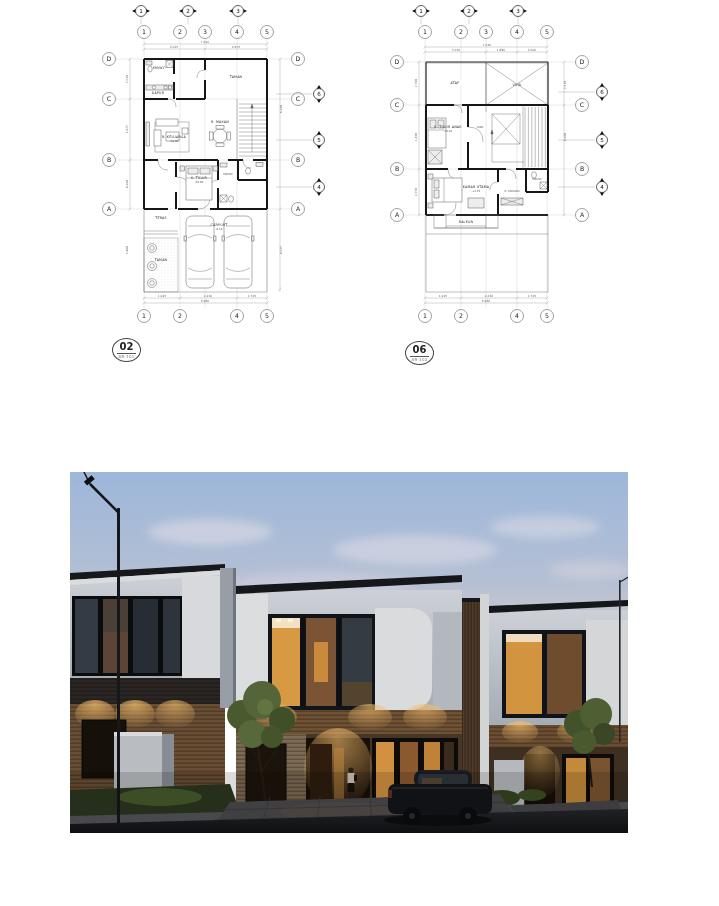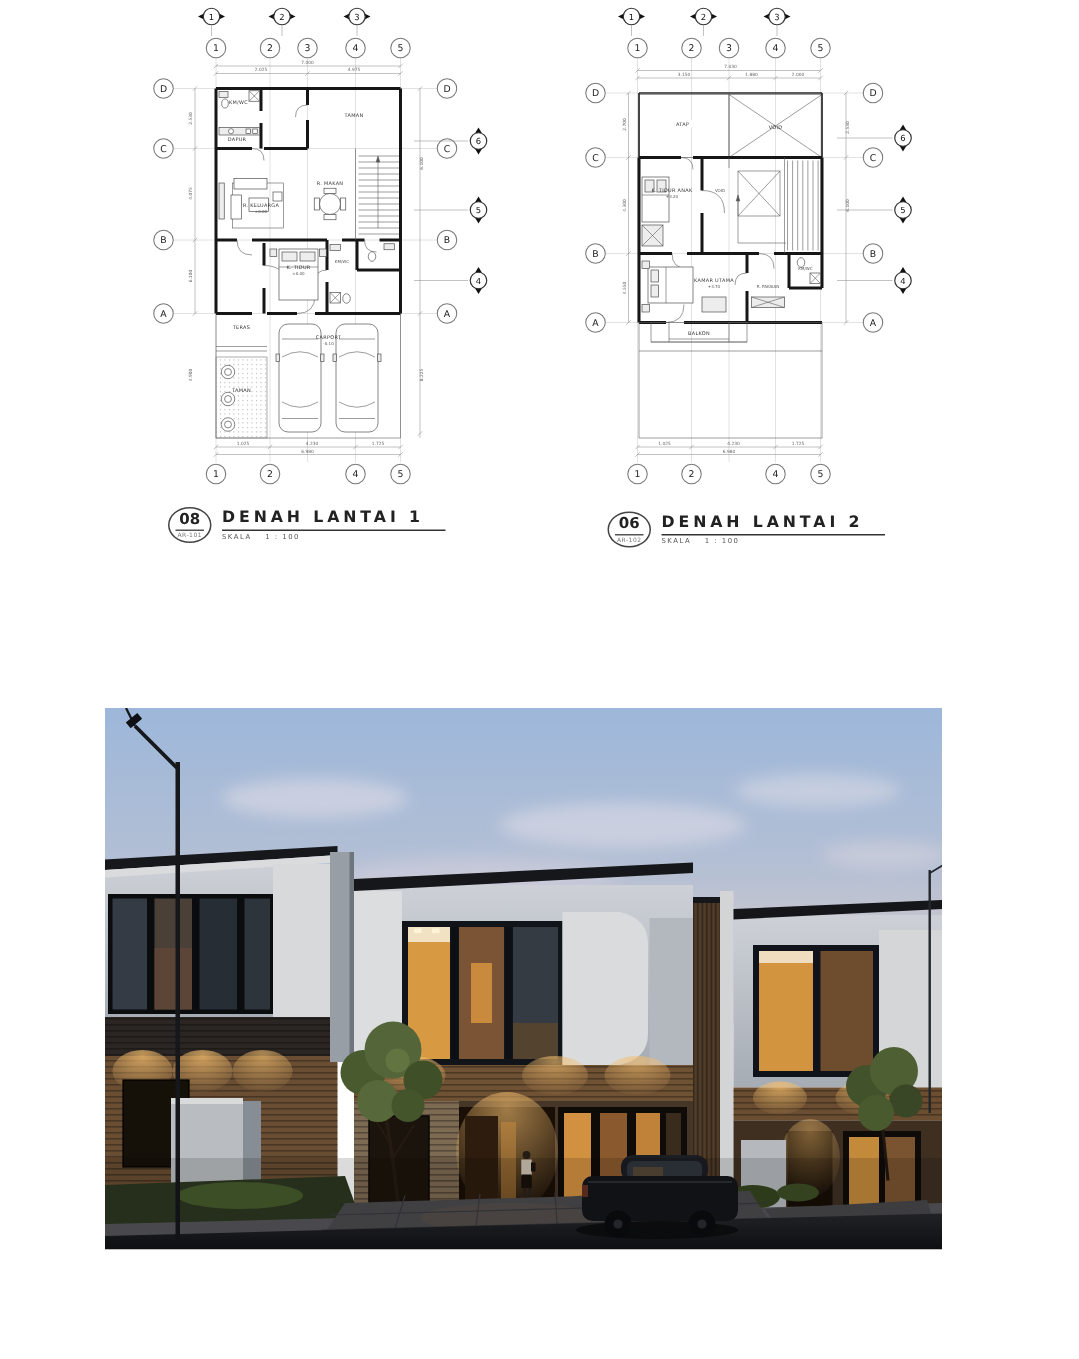--- a/index.html
+++ b/index.html
@@ -444,43 +444,29 @@
       <polygon points="214,176 211,181 217,181"></polygon>
           <polygon points="214,194 211,189 217,189"></polygon>
       <circle cx="214" cy="185" r="5.5"></circle>
           <text x="214" y="187.2">4</text>
     </g>
   </svg>
   </figure>
 
   <div class="tblock tblock1">
     <div class="tb-circle">
-      <span class="tb-num">08</span>
+      <span class="tb-num">02</span>
       <span class="tb-code">AR-101</span>
-    </div>
-    <div class="tb-right">
-      <div class="tb-title">DENAH LANTAI 1</div>
-      <div class="tb-scale">
-        <span>SKALA</span>
-        <span>1 : 100</span>
-      </div>
     </div>
   </div>
 
   <div class="tblock tblock2">
     <div class="tb-circle">
       <span class="tb-num">06</span>
       <span class="tb-code">AR-102</span>
-    </div>
-    <div class="tb-right">
-      <div class="tb-title">DENAH LANTAI 2</div>
-      <div class="tb-scale">
-        <span>SKALA</span>
-        <span>1 : 100</span>
-      </div>
     </div>
   </div>
 
   <figure class="photo">
   <svg width="558" height="361" viewBox="0 0 558 361">
     <defs>
       <linearGradient id="sky" x1="0" y1="0" x2="0" y2="1">
         <stop offset="0" stop-color="#9db7da"></stop>
             <stop offset="0.5" stop-color="#b3bfd4"></stop>
         <stop offset="0.78" stop-color="#cfc8cd"></stop>

